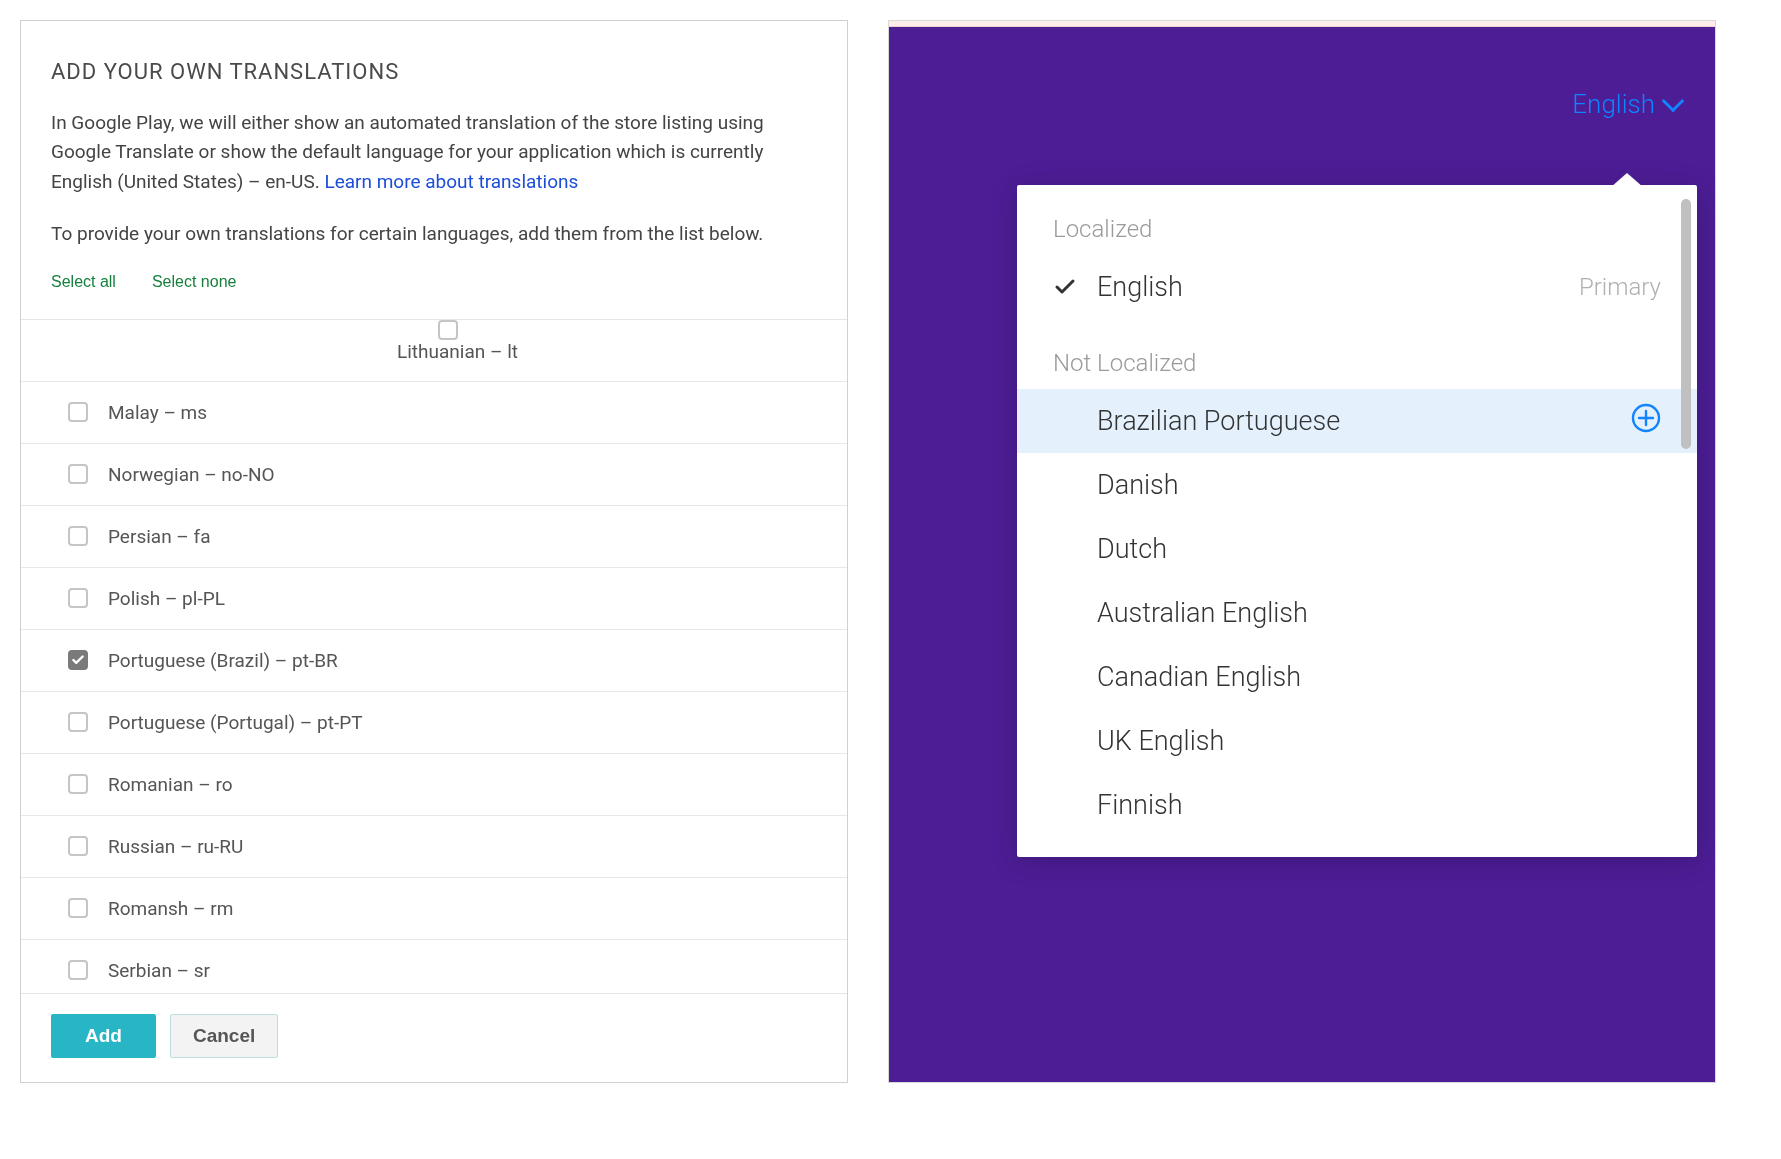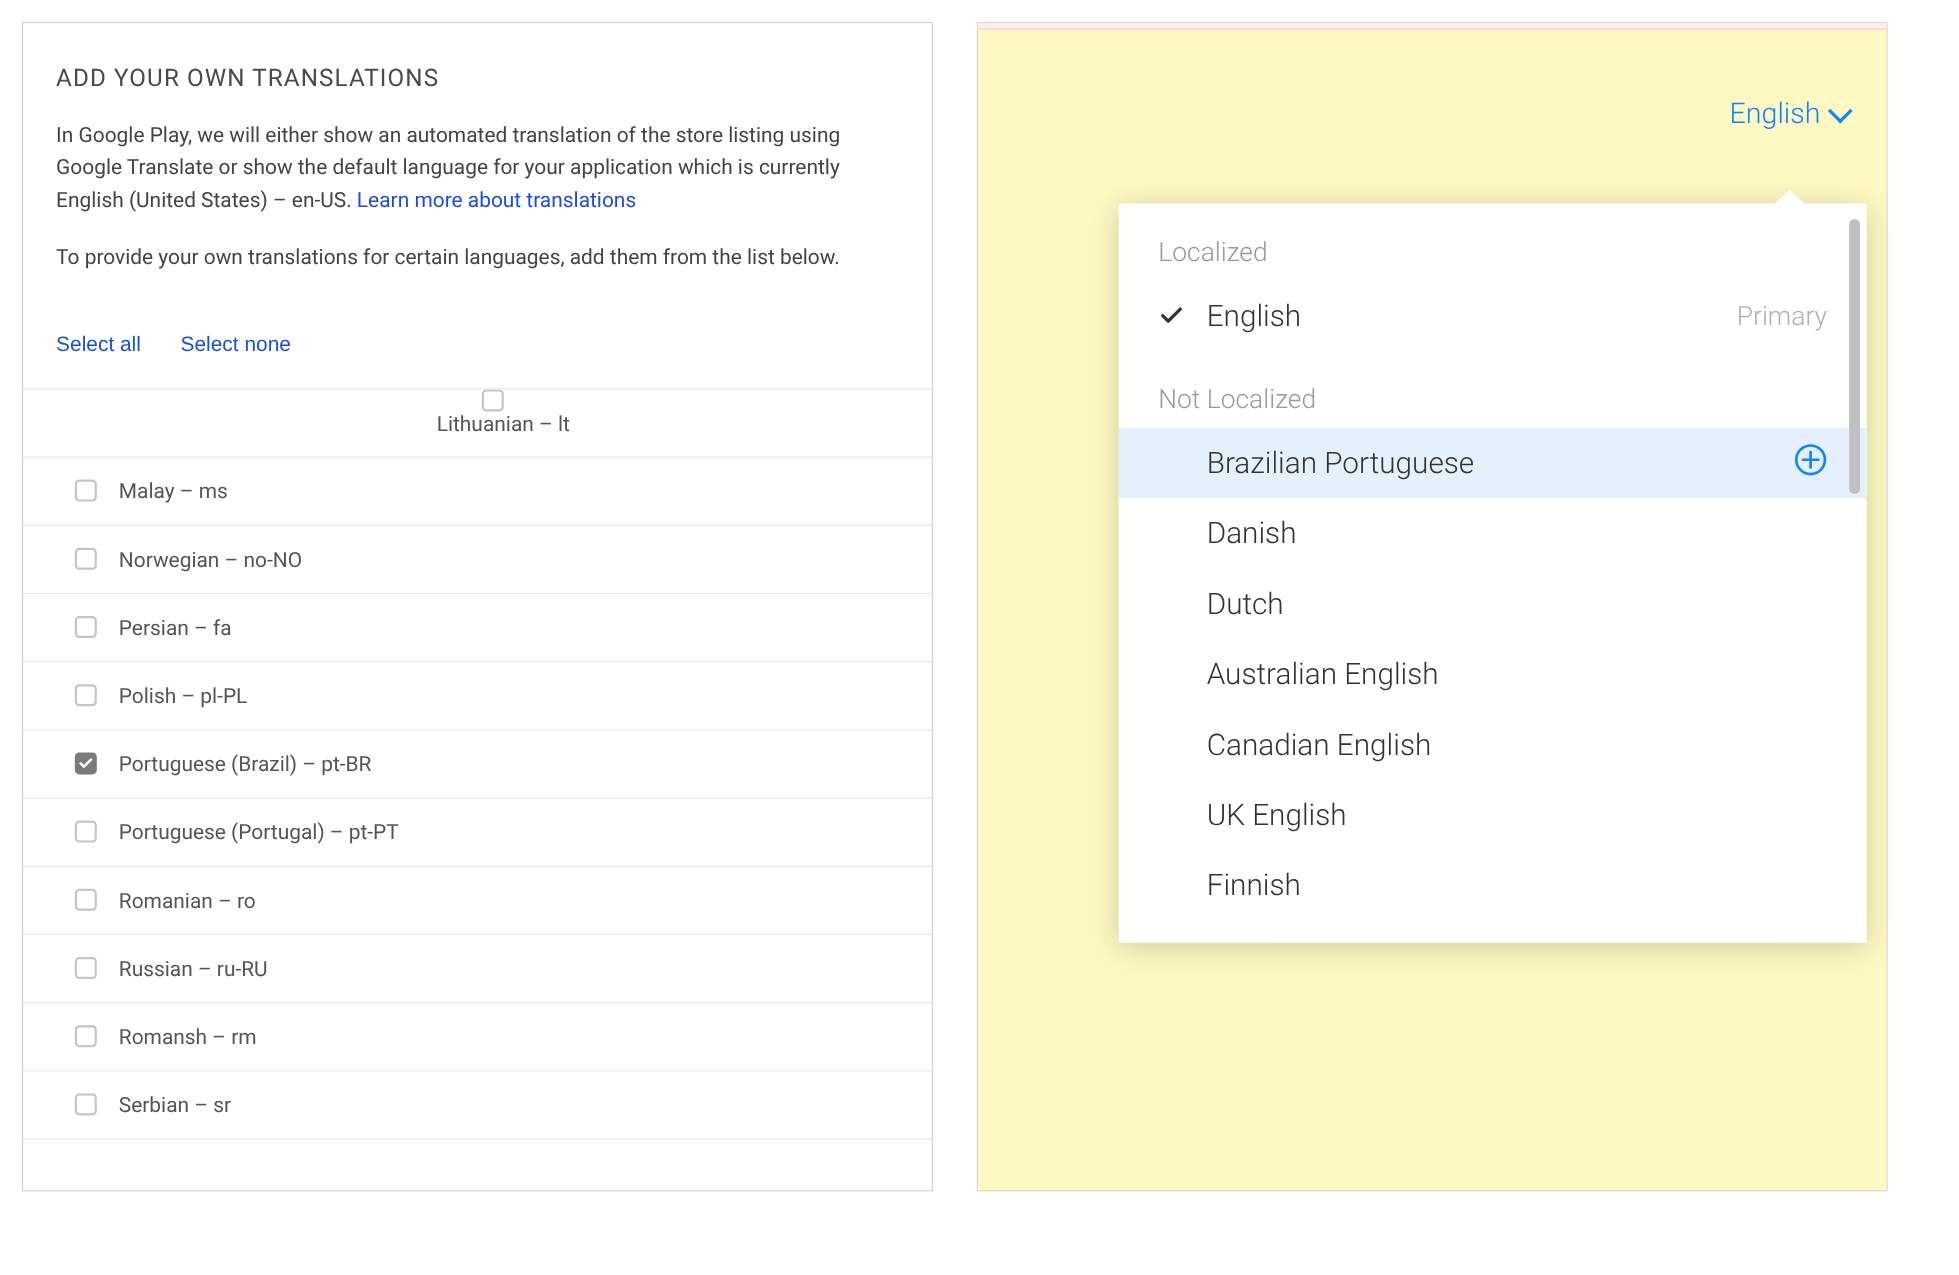--- a/index.html
+++ b/index.html
@@ -48,26 +48,25 @@
       color: #444;
       margin-top: 24px;
       line-height: 1.5;
     }
     .gp-select-row {
       display: flex;
       gap: 36px;
       margin-top: 24px;
     }
     .gp-select-btn {
-      color: #1d4ed8;
-      font-size: 19px;
+      color: #15803d;
+      font-size: 16px;
       cursor: pointer;
       border: none;
       background: none;
-      margin-top: 30px;
     }
     .gp-list {
       flex: 1;
       overflow: hidden;
       position: relative;
     }
     .gp-row {
       display: flex;
       align-items: center;
       height: 62px;
@@ -121,21 +120,21 @@
       padding: 10px 22px;
       border-radius: 2px;
       cursor: pointer;
     }
 
     
     .ap-panel {
       width: 828px;
       height: 1063px;
       border: 1px solid #d8d8d8;
-      background: #fef9c3;
+      background: #4c1d95;
       position: relative;
       padding: 16px;
     }
     .ap-redbar {
       height: 6px;
       background: #fdecea;
       border-bottom: 1px solid #f5cfca;
       margin: -16px -16px 0 -16px;
     }
     .ap-label {
@@ -282,20 +281,24 @@
       <div class="gp-row">
         <div class="gp-checkbox"></div>
         <span class="gp-lang-label">Romansh – rm</span>
       </div>
       <div class="gp-row">
         <div class="gp-checkbox"></div>
         <span class="gp-lang-label">Serbian – sr</span>
       </div>
     </div>
 
+  <div class="gp-footer">
+    <button class="gp-btn-add">Add</button>
+    <button class="gp-btn-cancel">Cancel</button>
+  </div>
 </div>
 
 <div class="ap-panel">
   <div class="ap-redbar"></div>
   <div class="ap-label">
     <span>English</span>
     <span class="ap-chevron"></span>
   </div>
 
   <div class="ap-dropdown">

